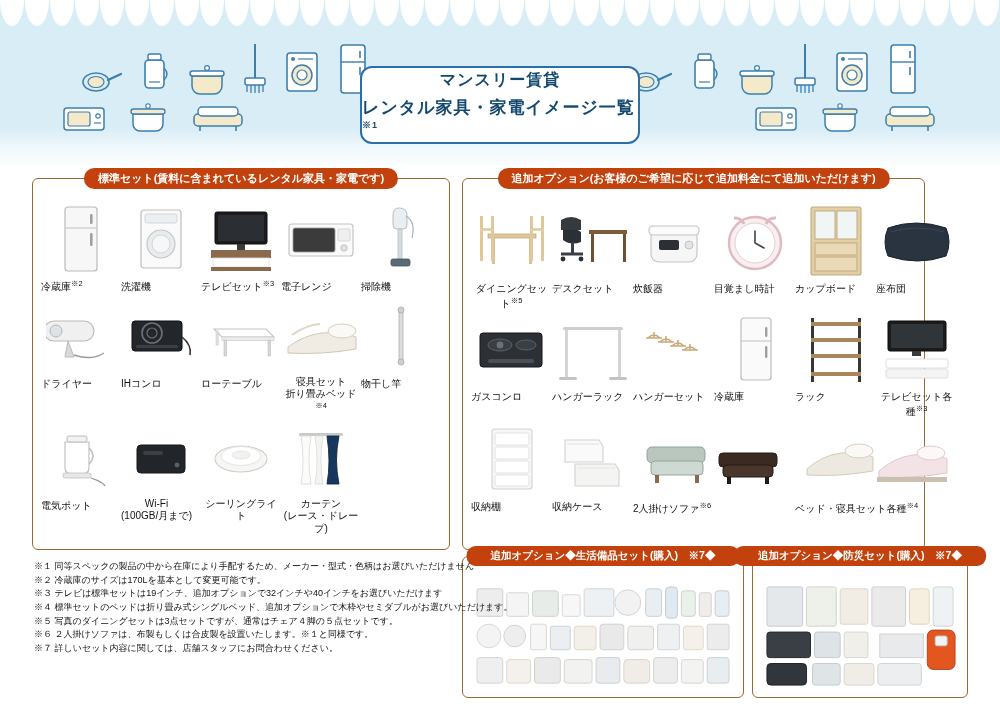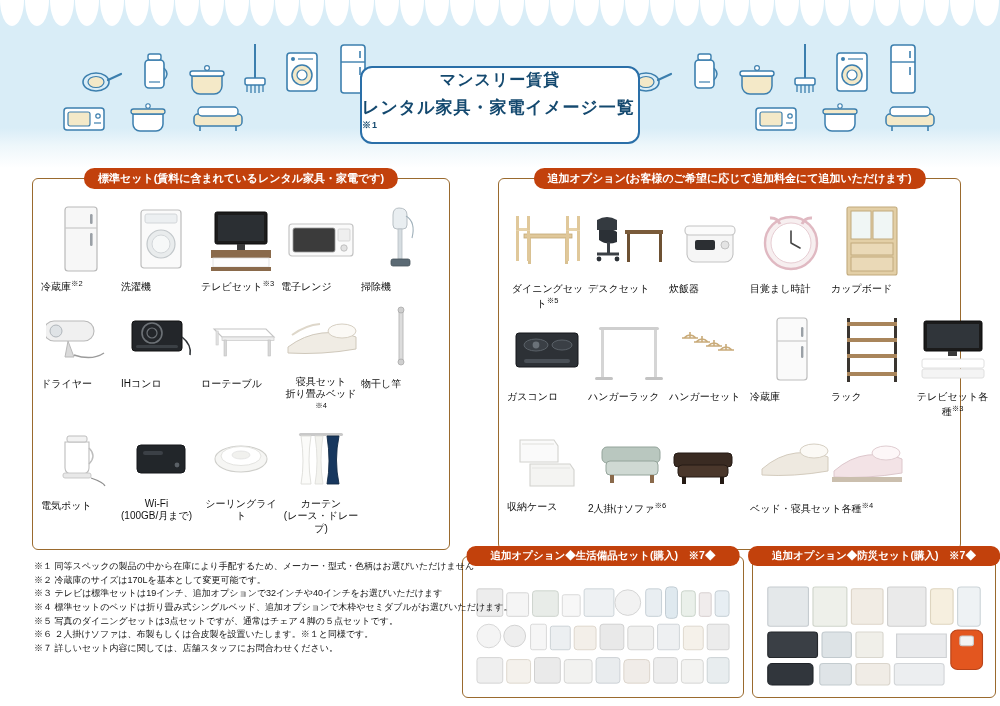--- a/index.html
+++ b/index.html
@@ -65,23 +65,23 @@
   }
   .panel-title {
     position:absolute; top:-11px; left:50%; transform:translateX(-50%);
     background:#c2410c; color:#ffffff;
     font-size:11px; font-weight:bold;
     padding:3px 14px; border-radius:11px; white-space:nowrap;
   }
   .panel-title.sm { font-size:10.5px; padding:3px 24px;border-radius:9px; }
 
   #panel-standard { left:32px; top:178px; width:418px; height:372px; }
-  #panel-options  { left:462px; top:178px; width:463px; height:372px;margin-left:36px; }
+  #panel-options  { left:462px; top:178px; width:463px; height:372px; }
   #panel-living   { left:462px; top:556px; width:282px; height:142px; }
-  #panel-disaster { left:752px; top:556px; width:244px; height:142px; }
+  #panel-disaster { left:752px; top:556px; width:216px; height:142px; }
 
   .grid { display:flex; flex-wrap:wrap; }
   .cell { display:flex; flex-direction:column; align-items:flex-start; }
   .thumb {
     display:flex; align-items:center; justify-content:center;
     overflow:hidden;
   }
   .thumb svg { display:block; }
   .cap {
     text-align:center; font-size:10px; line-height:1.25; color:#111;
@@ -576,20 +576,29 @@
             <rect x="10" y="4" width="50" height="68" rx="2" fill="#e3cfa6" stroke="#c2aa7c" stroke-width="1.1"></rect>
             <rect x="14" y="8" width="20" height="28" fill="#f0f6f5" stroke="#c2aa7c" stroke-width="1"></rect>
             <rect x="36" y="8" width="20" height="28" fill="#f0f6f5" stroke="#c2aa7c" stroke-width="1"></rect>
             <rect x="14" y="40" width="42" height="12" fill="#ead9b7" stroke="#c2aa7c" stroke-width="1"></rect>
             <rect x="14" y="54" width="42" height="14" fill="#ead9b7" stroke="#c2aa7c" stroke-width="1"></rect>
           </svg>
       </div>
       <div class="cap"><span>カップボード</span></div>
     </div>
 
+    <div class="cell">
+      <div class="thumb">
+        <svg width="74" height="66" viewBox="0 0 74 66">
+            <path d="M8 20 q28 -10 58 0 q6 14 0 28 q-28 10 -58 0 q-6 -14 0 -28z" fill="#2a3340" stroke="#1b222c" stroke-width="1"></path>
+            <path d="M10 24 q28 -8 54 0" fill="none" stroke="#3c4857" stroke-width="1"></path>
+          </svg>
+      </div>
+      <div class="cap"><span>座布団</span></div>
+    </div>
   </div>
 
   <div class="grid" id="opt-grid2">
     <div class="cell">
       <div class="thumb">
         <svg width="76" height="62" viewBox="0 0 76 62">
             <rect x="6" y="14" width="62" height="34" rx="3" fill="#2d3136" stroke="#14171a" stroke-width="1"></rect>
             <ellipse cx="26" cy="26" rx="12" ry="6" fill="#3a3f45" stroke="#5a6168" stroke-width="1"></ellipse>
             <ellipse cx="52" cy="26" rx="10" ry="5" fill="#3a3f45" stroke="#5a6168" stroke-width="1"></ellipse>
             <circle cx="26" cy="26" r="3.4" fill="#6a7178"></circle>
@@ -660,20 +669,32 @@
             <rect x="34" y="36" width="9" height="5" fill="#3a3a3a"></rect>
             <rect x="8" y="44" width="62" height="9" rx="2" fill="#ffffff" stroke="#dcdcdc" stroke-width="0.9"></rect>
             <rect x="8" y="54" width="62" height="9" rx="2" fill="#f4f4f4" stroke="#dcdcdc" stroke-width="0.9"></rect>
           </svg>
       </div>
       <div class="cap"><span>テレビセット各種</span><sup>※3</sup></div>
     </div>
   </div>
 
   <div class="grid" id="opt-grid3">
+    <div class="cell">
+      <div class="thumb">
+        <svg width="60" height="72" viewBox="0 0 60 72">
+            <rect x="10" y="6" width="40" height="60" rx="3" fill="#f7f7f5" stroke="#d2d2ce" stroke-width="1.1"></rect>
+            <rect x="13" y="10" width="34" height="12" rx="2" fill="#ffffff" stroke="#dedede" stroke-width="0.9"></rect>
+            <rect x="13" y="24" width="34" height="12" rx="2" fill="#ffffff" stroke="#dedede" stroke-width="0.9"></rect>
+            <rect x="13" y="38" width="34" height="12" rx="2" fill="#ffffff" stroke="#dedede" stroke-width="0.9"></rect>
+            <rect x="13" y="52" width="34" height="11" rx="2" fill="#ffffff" stroke="#dedede" stroke-width="0.9"></rect>
+          </svg>
+      </div>
+      <div class="cap"><span>収納棚</span></div>
+    </div>
 
     <div class="cell">
       <div class="thumb">
         <svg width="72" height="70" viewBox="0 0 72 70">
             <path d="M8 16 h34 l4 6 v16 h-38 v-16z" fill="#fafafa" stroke="#d2d2ce" stroke-width="1.1"></path>
             <path d="M10 20 h32" stroke="#e4e4e1" stroke-width="1.2"></path>
             <path d="M18 40 h40 l4 6 v16 h-44 v-16z" fill="#f4f4f2" stroke="#d2d2ce" stroke-width="1.1"></path>
             <path d="M20 44 h38" stroke="#e4e4e1" stroke-width="1.2"></path>
           </svg>
       </div>

